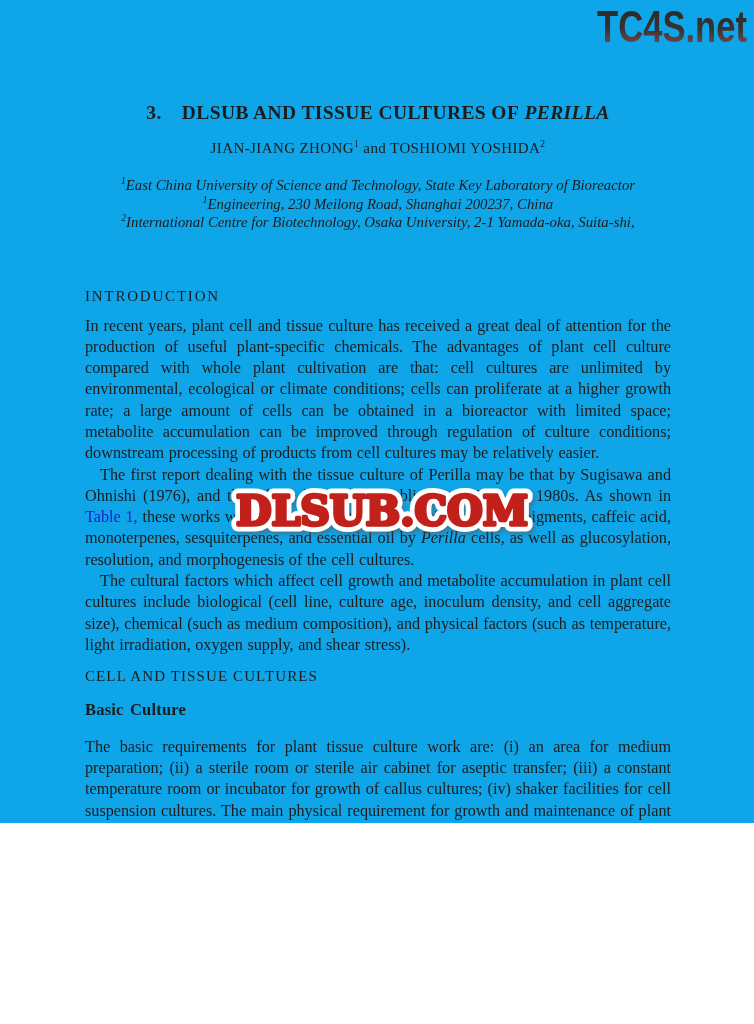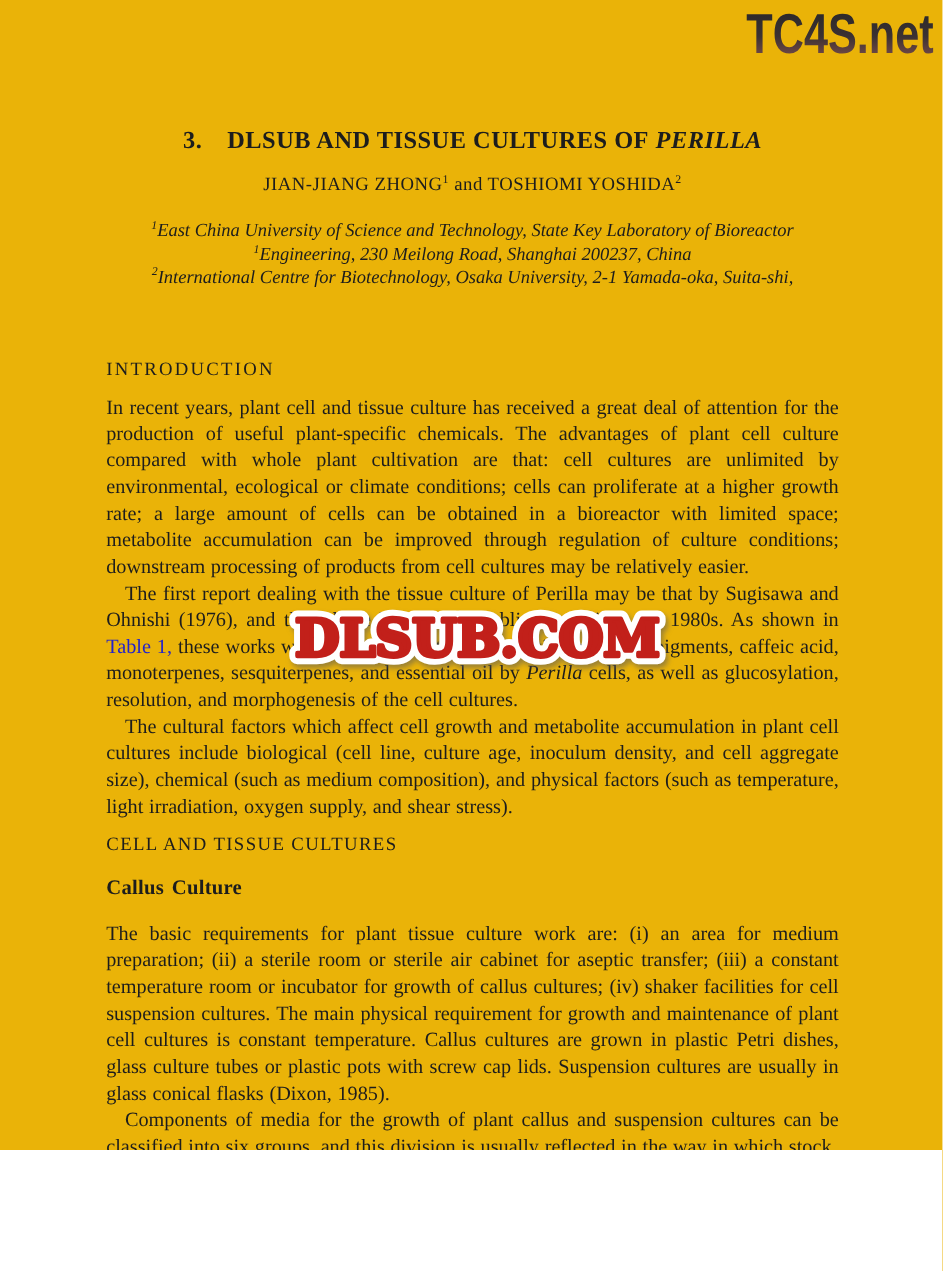--- a/index.html
+++ b/index.html
@@ -1,19 +1,19 @@
 <!DOCTYPE html>
 <html><head>
 <meta charset="utf-8">
 <style>
   html,body{margin:0;padding:0;background:#ffffff;}
   .page{
     position:relative;
-    width:754px;height:920px;
-    background:#eab308;
+    width:754px;height:823px;
+    background:#0ea5e9;
     overflow:hidden;
     font-family:"Liberation Serif", serif;
     color:#1d1d1d;
   }
   .article{
     position:absolute;
     left:85px;top:100px;
     width:586px;
   }
   .chapter-title{
@@ -127,21 +127,21 @@
     <h2 class="sec-heading intro">INTRODUCTION</h2>
 
     <p class="body first">In recent years, plant cell and tissue culture has received a great deal of attention for the production of useful plant-specific chemicals. The advantages of plant cell culture compared with whole plant cultivation are that: cell cultures are unlimited by environmental, ecological or climate conditions; cells can proliferate at a higher growth rate; a large amount of cells can be obtained in a bioreactor with limited space; metabolite accumulation can be improved through regulation of culture conditions; downstream processing of products from cell cultures may be relatively easier.</p>
 
     <p class="body indent"><span>The first report dealing with the tissue culture of Perilla may be that by Sugisawa and Ohnishi (1976), and there have been many publications since the 1980s. As shown in </span><span class="link-blue">Table 1,</span><span> these works were concerned with the formation of perilla pigments, caffeic acid, monoterpenes, sesquiterpenes, and essential oil by </span><span class="ital">Perilla</span><span> cells, as well as glucosylation, resolution, and morphogenesis of the cell cultures.</span></p>
 
     <p class="body indent">The cultural factors which affect cell growth and metabolite accumulation in plant cell cultures include biological (cell line, culture age, inoculum density, and cell aggregate size), chemical (such as medium composition), and physical factors (such as temperature, light irradiation, oxygen supply, and shear stress).</p>
 
     <h2 class="sec-heading cell">CELL AND TISSUE CULTURES</h2>
 
-    <h3 class="sub-heading">Callus Culture</h3>
+    <h3 class="sub-heading">Basic Culture</h3>
 
 
     <p class="body after-heading">The basic requirements for plant tissue culture work are: (i) an area for medium preparation; (ii) a sterile room or sterile air cabinet for aseptic transfer; (iii) a constant temperature room or incubator for growth of callus cultures; (iv) shaker facilities for cell suspension cultures. The main physical requirement for growth and maintenance of plant cell cultures is constant temperature. Callus cultures are grown in plastic Petri dishes, glass culture tubes or plastic pots with screw cap lids. Suspension cultures are usually in glass conical flasks (Dixon, 1985).</p>
 
     <p class="body indent">Components of media for the growth of plant callus and suspension cultures can be classified into six groups, and this division is usually reflected in the way in which stock</p>
 
   </div>
 
   <svg class="wm wm-dlsub" width="320" height="62" viewBox="0 0 320 62">
     <text x="160" y="45" text-anchor="middle" textLength="292" lengthAdjust="spacingAndGlyphs" font-family="DejaVu Serif, serif" font-weight="bold" font-size="41" fill="none" stroke="#ffffff" stroke-width="13" stroke-linejoin="round">DLSUB.COM</text>

